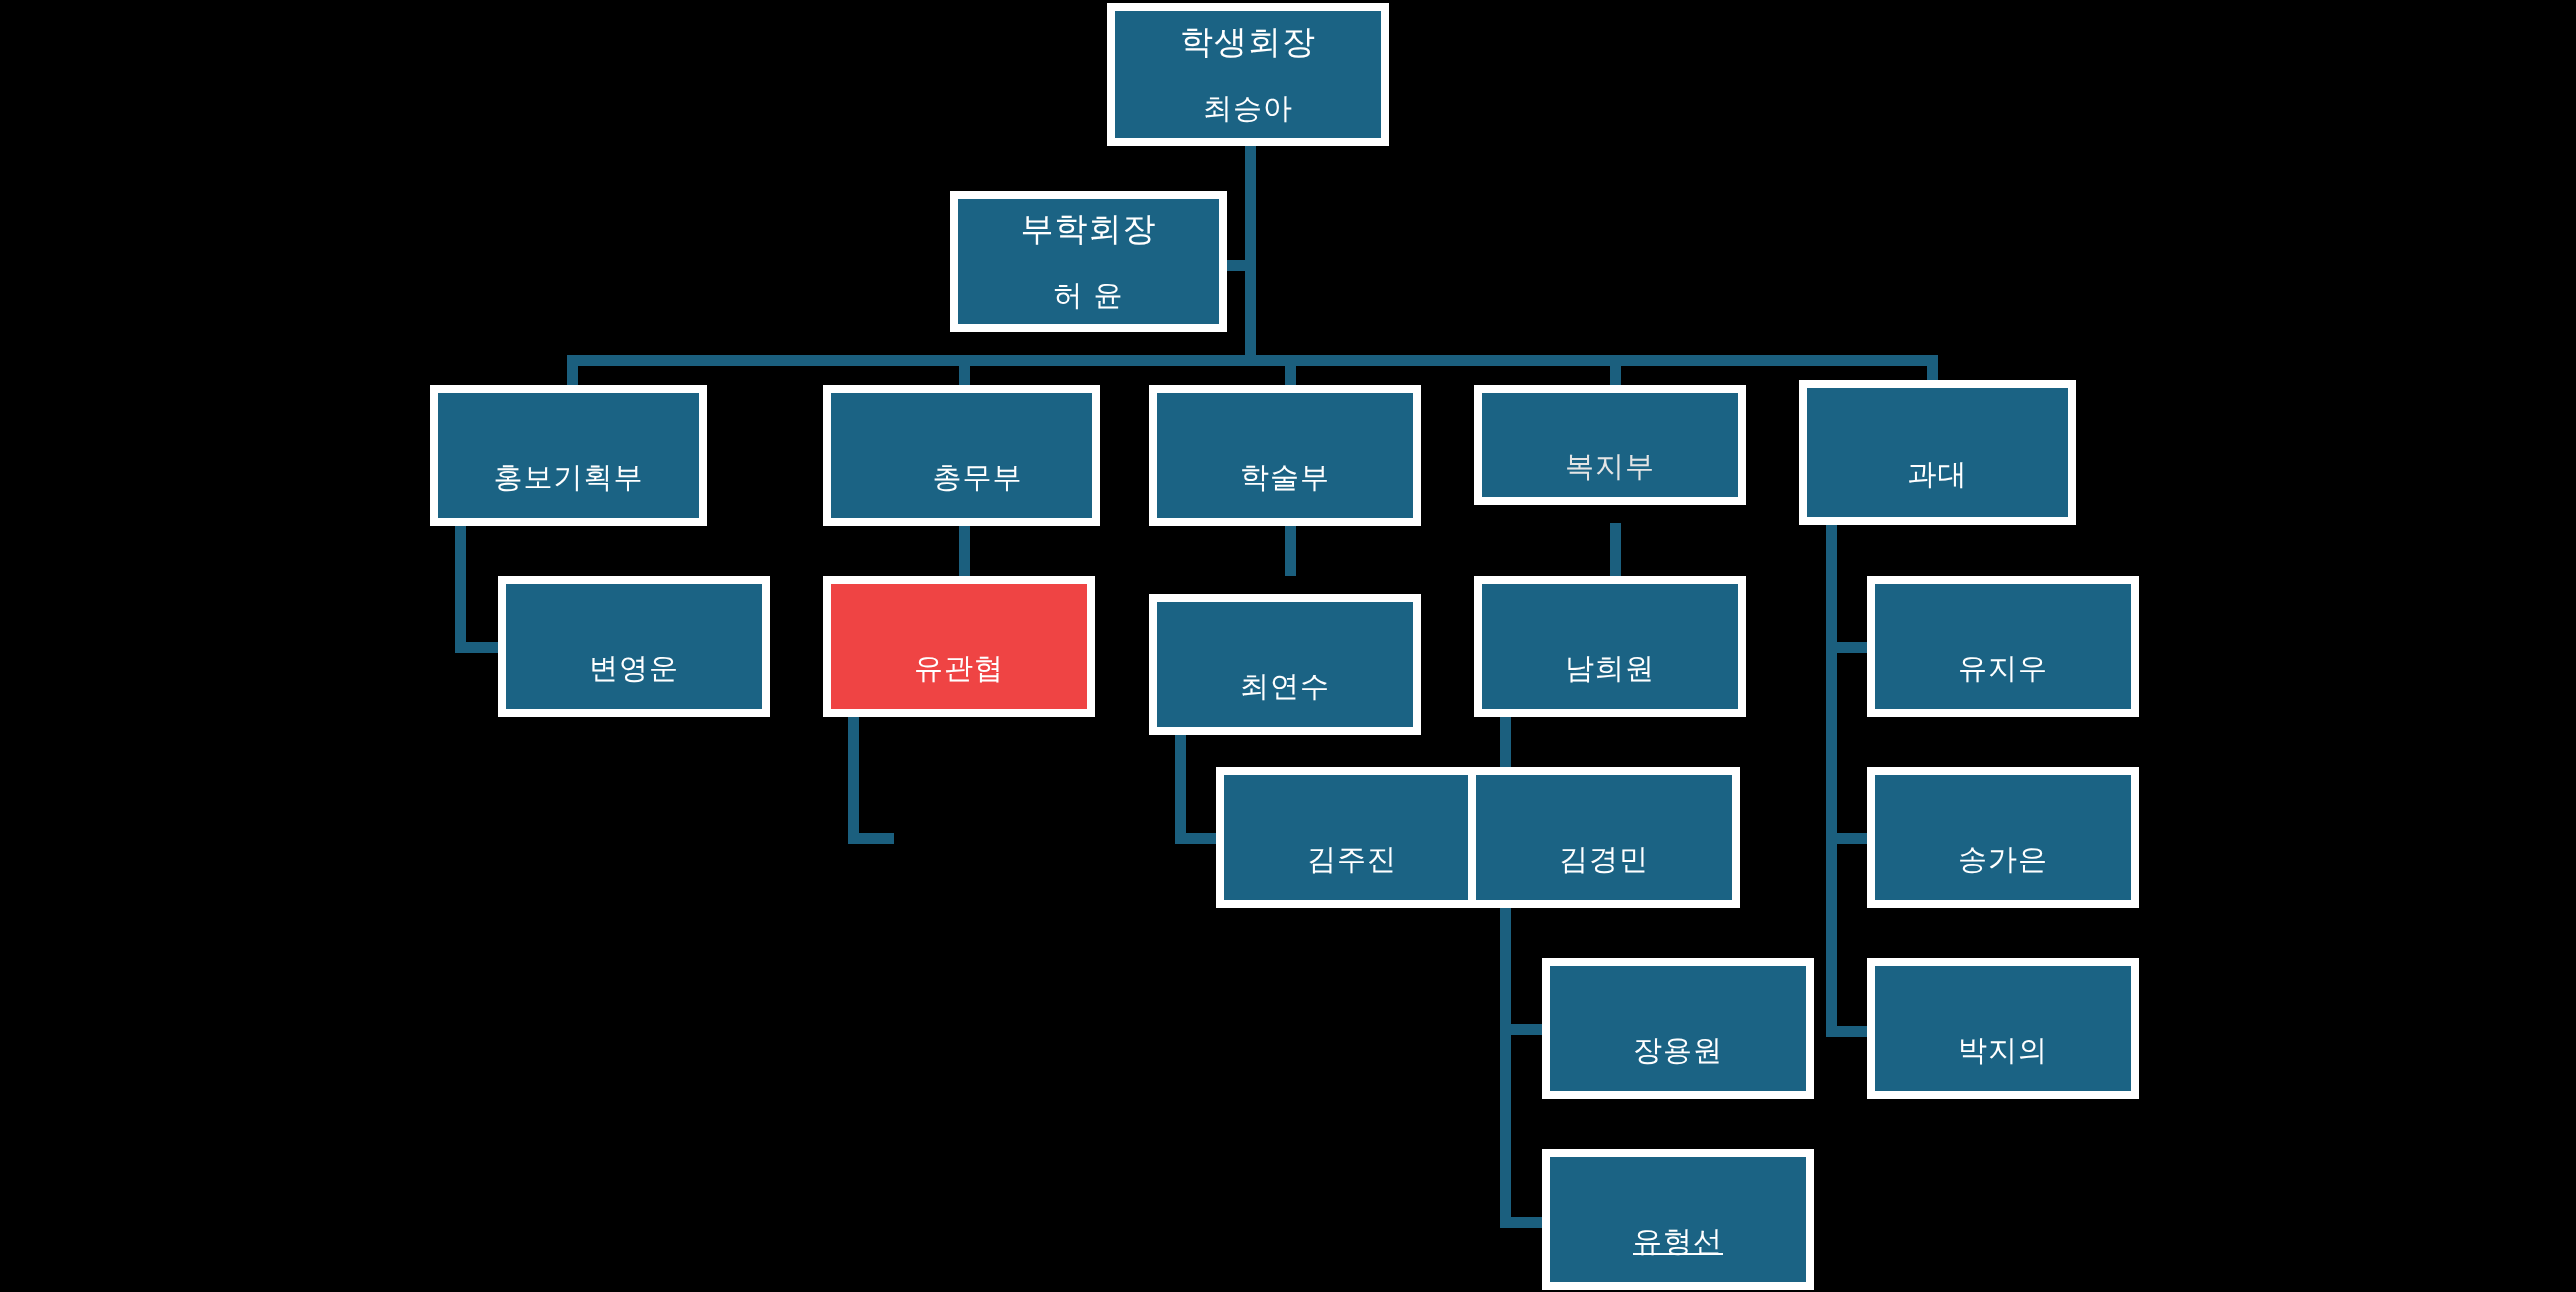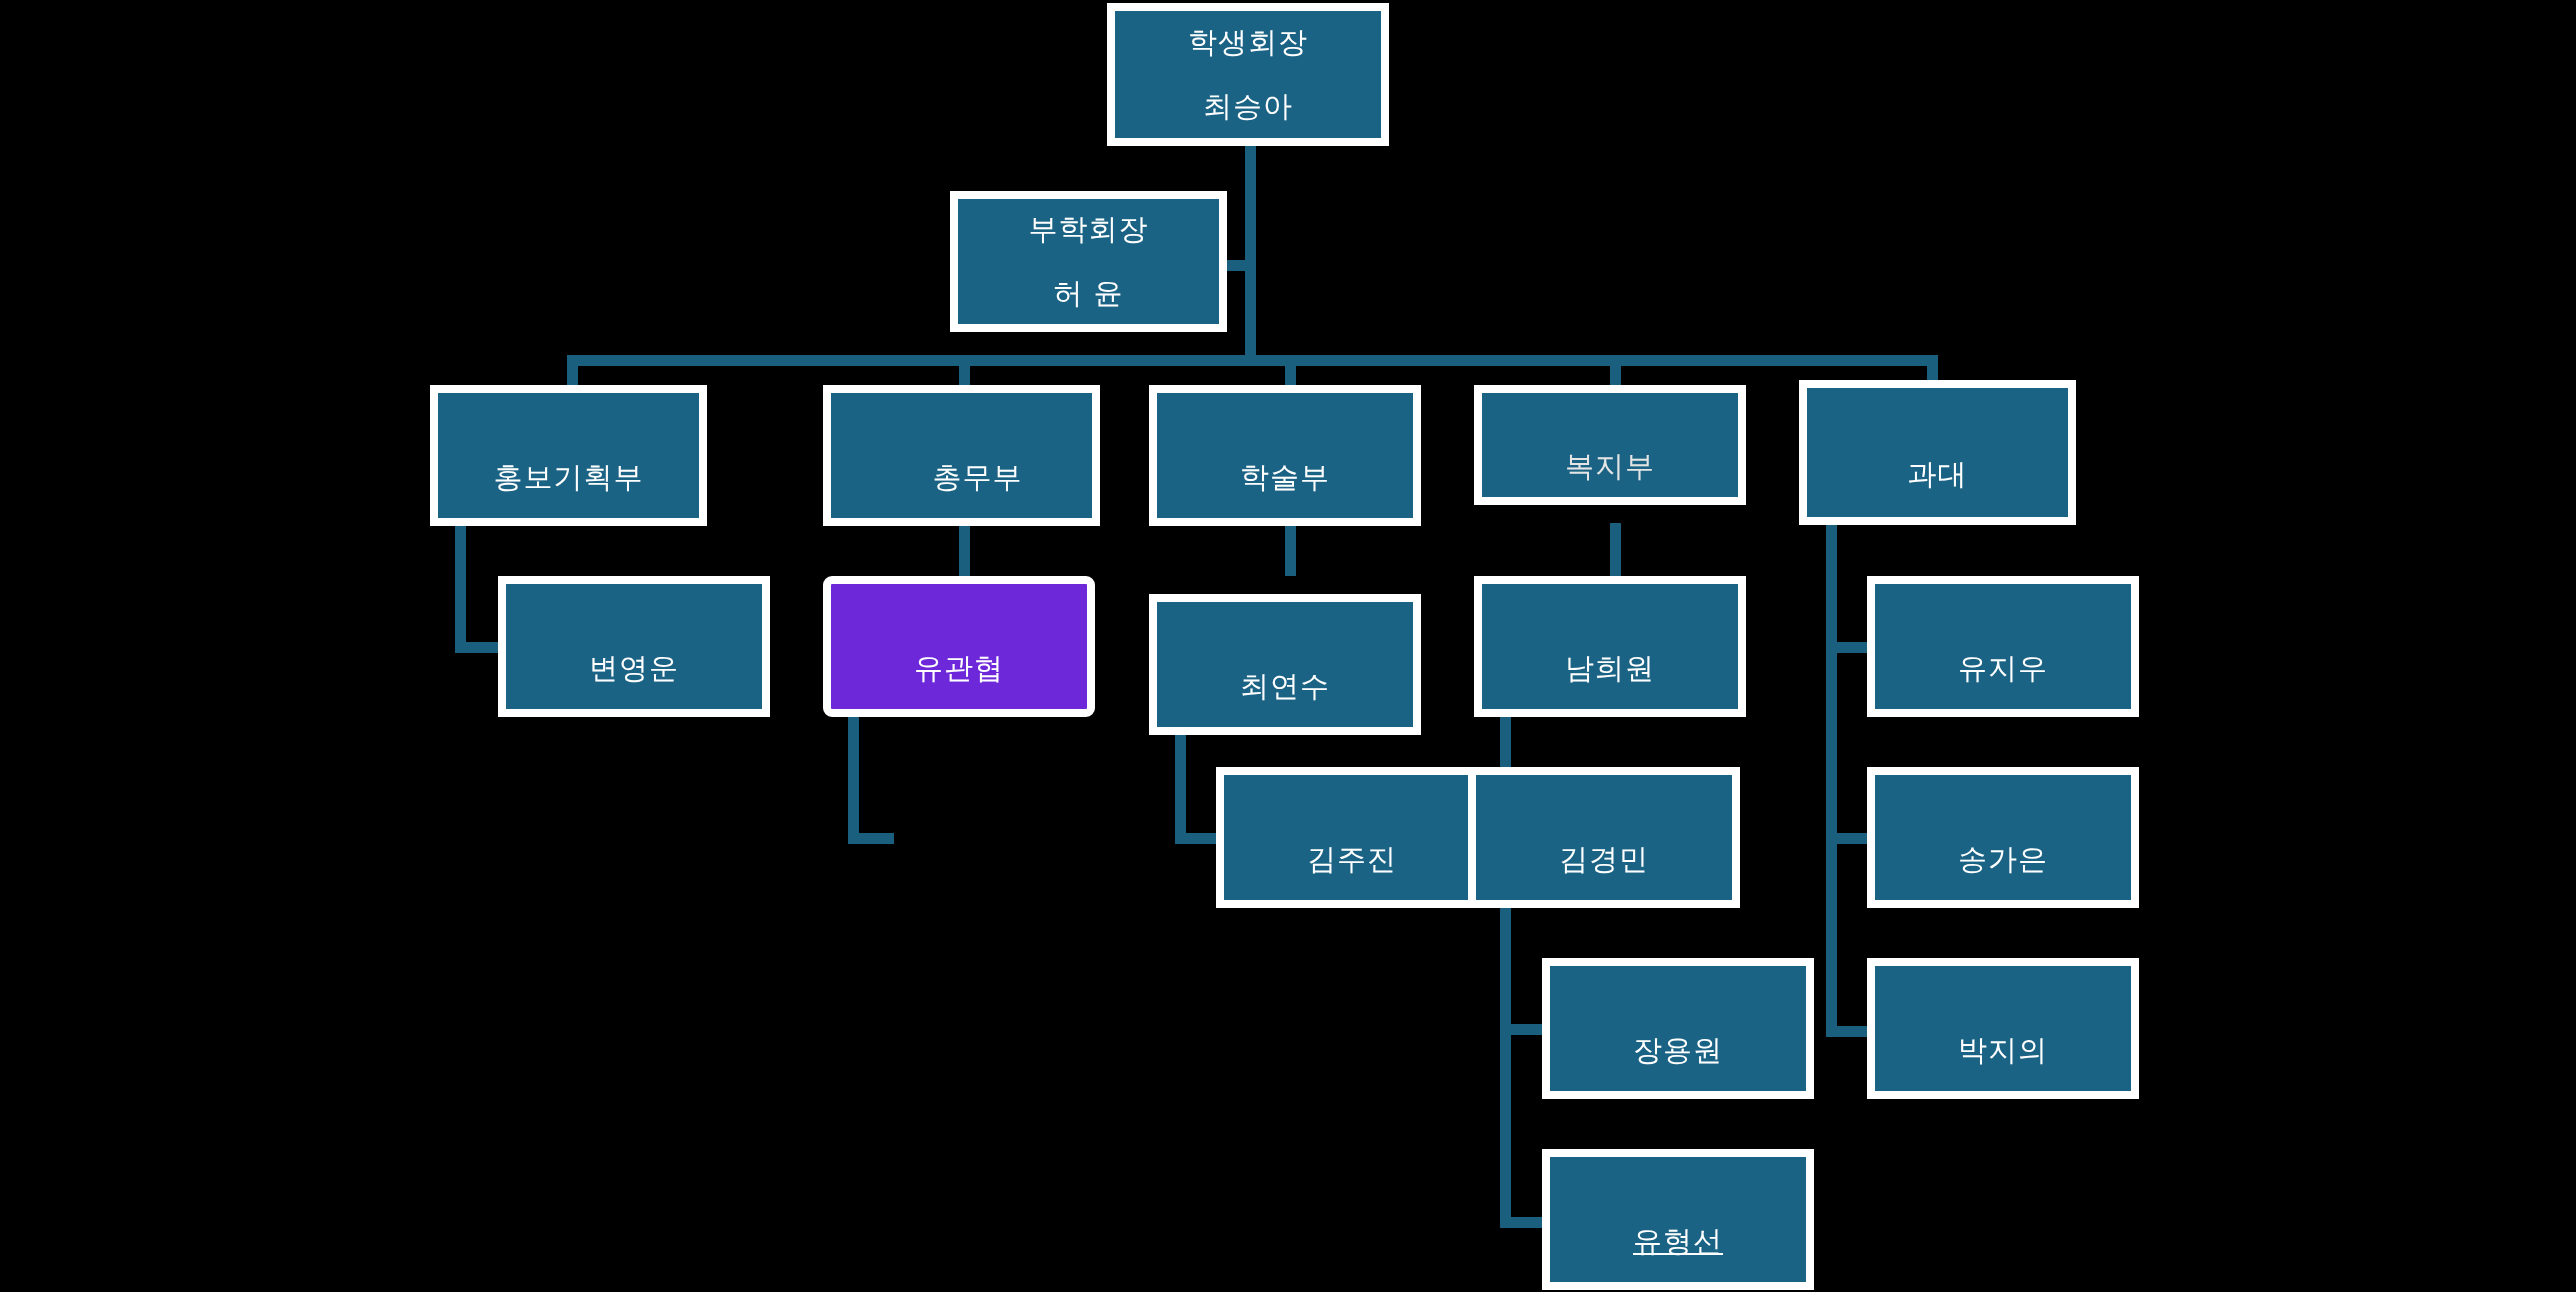--- a/index.html
+++ b/index.html
@@ -32,21 +32,21 @@
     display: flex;
     flex-direction: column;
     align-items: center;
     justify-content: center;
     color: #ffffff;
     text-align: center;
     line-height: 1.15;
     z-index: 5;
   }
   .node .line1 {
-    font-size: 29px;
+    font-size: 33px;
     letter-spacing: 1px;
   }
   .node .line2 {
     font-size: 29px;
     letter-spacing: 1px;
     margin-top: 31px;
   }
   .node.single .line1 {
     font-size: 29px;
     margin-top: 44px;
@@ -117,21 +117,21 @@
     <span class="line1">복지부</span>
   </div>
   <div class="node single" style="left: 1799px; top: 380px; width: 277px; height: 145px; background: rgb(27, 99, 132); border-color: rgb(255, 255, 255); color: rgb(255, 255, 255);">
     <span class="line1">과대</span>
   </div>
 
   <div class="node single" style="left: 498px; top: 576px; width: 272px; height: 141px; background: rgb(27, 99, 132); border-color: rgb(255, 255, 255); color: rgb(255, 255, 255);">
     <span class="line1">변영운</span>
   </div>
 
-  <div class="node single" style="left: 823px; top: 576px; width: 272px; height: 141px; background: #6d28d9; border-color: rgb(255, 255, 255); color: rgb(255, 255, 255); border-radius: 9px;">
+  <div class="node single" style="left: 823px; top: 576px; width: 272px; height: 141px; background: #ef4444; border-color: rgb(255, 255, 255); color: rgb(255, 255, 255);">
     <span class="line1">유관협</span>
   </div>
 
   <div class="node single" style="left: 1149px; top: 594px; width: 272px; height: 141px; background: rgb(27, 99, 132); border-color: rgb(255, 255, 255); color: rgb(255, 255, 255);">
     <span class="line1">최연수</span>
   </div>
   <div class="node single" style="left: 1216px; top: 767px; width: 272px; height: 141px; background: rgb(27, 99, 132); border-color: rgb(255, 255, 255); color: rgb(255, 255, 255);">
     <span class="line1">김주진</span>
   </div>
 

